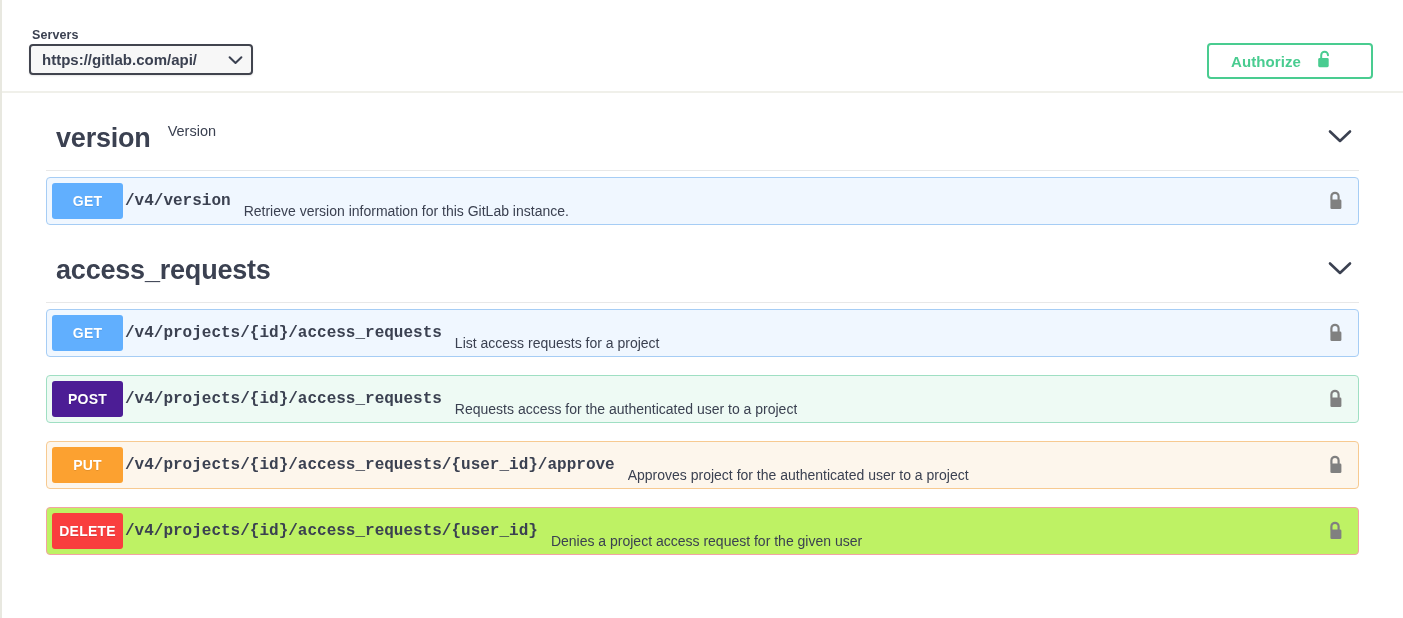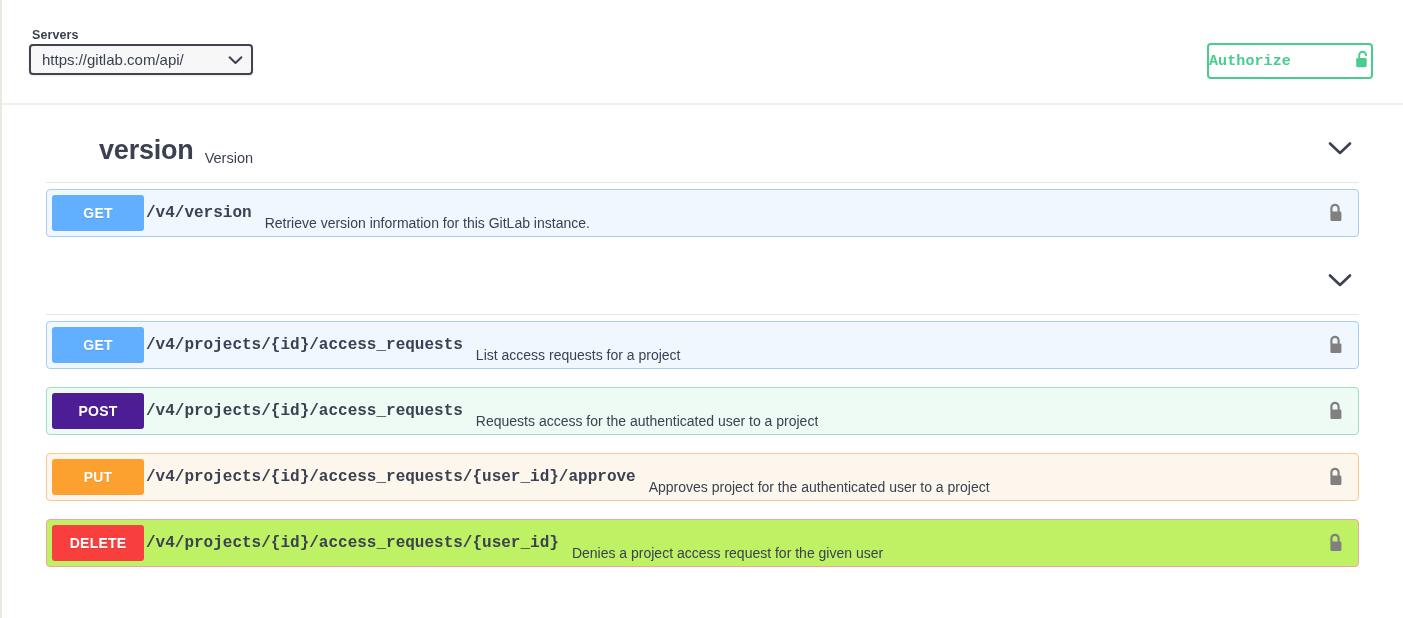--- a/index.html
+++ b/index.html
@@ -15,21 +15,21 @@
     position: relative;
     width: 1403px;
     height: 618px;
     background: #ffffff;
     border-left: 2px solid #e8e8e0;
   }
 
   
   .scheme-bar {
     position: relative;
-    height: 105px;
+    height: 93px;
     border-bottom: 2px solid #f0f0ea;
     padding: 0;
   }
 
   .servers-block {
     position: absolute;
     left: 27px;
     top: 28px;
   }
 
@@ -50,44 +50,43 @@
     width: 224px;
     height: 31px;
     border: 2px solid #41444e;
     border-radius: 4px;
     background: #f7f7f7;
     padding: 0 8px 0 11px;
     box-shadow: 0 1px 2px rgba(0,0,0,0.10);
   }
   .server-select .srv-val {
     font-size: 15px;
-    font-weight: normal;
+    font-weight: bold;
     color: #3b4151;
     white-space: nowrap;
   }
   .chev-sm { flex: 0 0 auto; margin-left: 6px; }
 
   .authorize-wrap {
     position: absolute;
     right: 30px;
     top: 43px;
   }
   .authorize-btn {
     display: flex;
     align-items: center;
-    justify-content: space-between;
+    justify-content: flex-start;
     gap: 16px;
     width: 166px;
     height: 36px;
     background: #ffffff;
     border: 2px solid #49cc90;
     border-radius: 4px;
     cursor: pointer;
-    padding: 0 0;
-    font-family: Liberation Mono, monospace;
+    padding: 0 22px;
   }
   .authorize-btn .auth-label {
     font-size: 15px;
     font-weight: bold;
     color: #49cc90;
     letter-spacing: .1px;
   }
 
   
   .sections { padding: 0 30px 0 30px; }
@@ -95,21 +94,21 @@
   .tag-section { margin-top: 22px; }
 
   .tag-head {
     display: flex;
     align-items: center;
     justify-content: space-between;
     padding: 0 20px 0 24px;
     height: 46px;
     cursor: pointer;
   }
-  .tag-head-left { display: flex; align-items: flex-end; gap: 11px; margin-left: 43px; }
+  .tag-head-left { display: flex; align-items: flex-start; gap: 17px; }
   .tag-name {
     font-size: 27px;
     font-weight: bold;
     color: #3b4151;
     letter-spacing: -.2px;
   }
   .tag-desc {
     font-size: 14.5px;
     color: #3b4151;
   }
@@ -128,21 +127,21 @@
     align-items: center;
     height: 48px;
     border-radius: 4px;
     margin-bottom: 18px;
     padding: 0 14px 0 5px;
     cursor: pointer;
     border: 1px solid transparent;
   }
   .op-method {
     flex: 0 0 auto;
-    width: 92px;
+    width: 71px;
     height: 36px;
     border-radius: 3px;
     display: flex;
     align-items: center;
     justify-content: center;
     color: #ffffff;
     font-size: 14px;
     font-weight: bold;
     letter-spacing: .2px;
     text-shadow: 0 1px 0 rgba(0,0,0,0.10);
@@ -234,20 +233,21 @@
                 <path d="M12.6 8.5 V5.4 A3.6 3.6 0 0 0 5.4 5.4 V8.5" stroke="#808080" stroke-width="2.2" fill="none" stroke-linecap="round"></path>
                 <rect x="4.4" y="8.5" width="11" height="9.6" rx="1.3" fill="#808080"></rect>
               </svg>
             </span>
           </div>
         </div>
       </div>
       <div class="tag-section">
         <div class="tag-head">
           <div class="tag-head-left">
+            <span class="tag-name">access_requests</span>
           </div>
           <span><svg width="26" height="16" viewBox="0 0 26 16">
               <path d="M3 3.5 L13 13 L23 3.5" stroke="#3b4151" stroke-width="2.6" fill="none" stroke-linecap="round" stroke-linejoin="round"></path>
             </svg></span>
         </div>
         <div class="tag-divider"></div>
         <div class="ops">
           <div class="op-row r-get" style="background: rgb(240, 247, 255); border-color: rgb(166, 205, 245);">
             <span class="op-method m-get" style="background: rgb(97, 175, 254);">GET</span>
             <span class="op-path">/v4/projects/{id}/access_requests</span>

